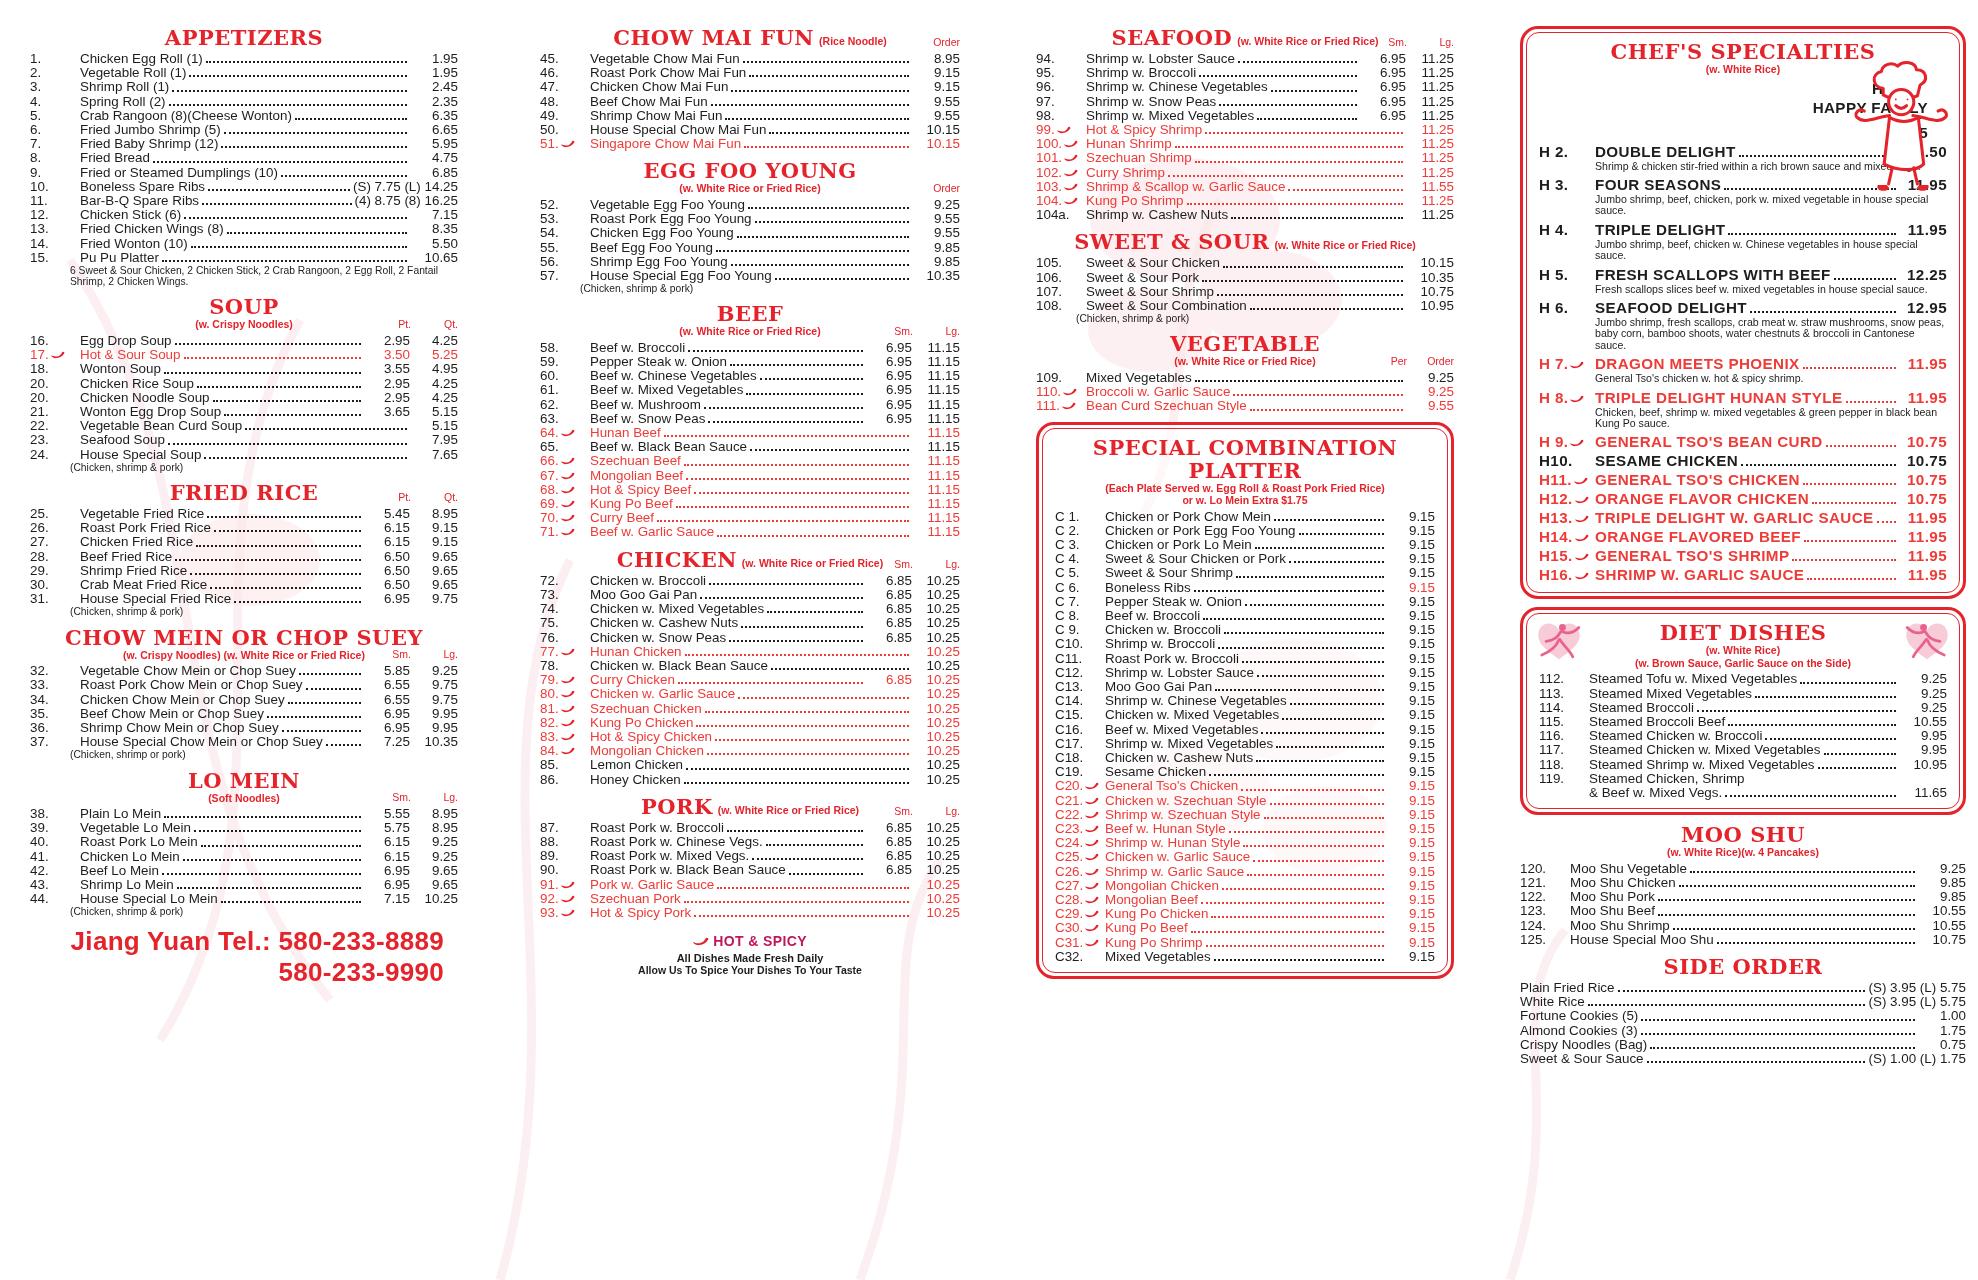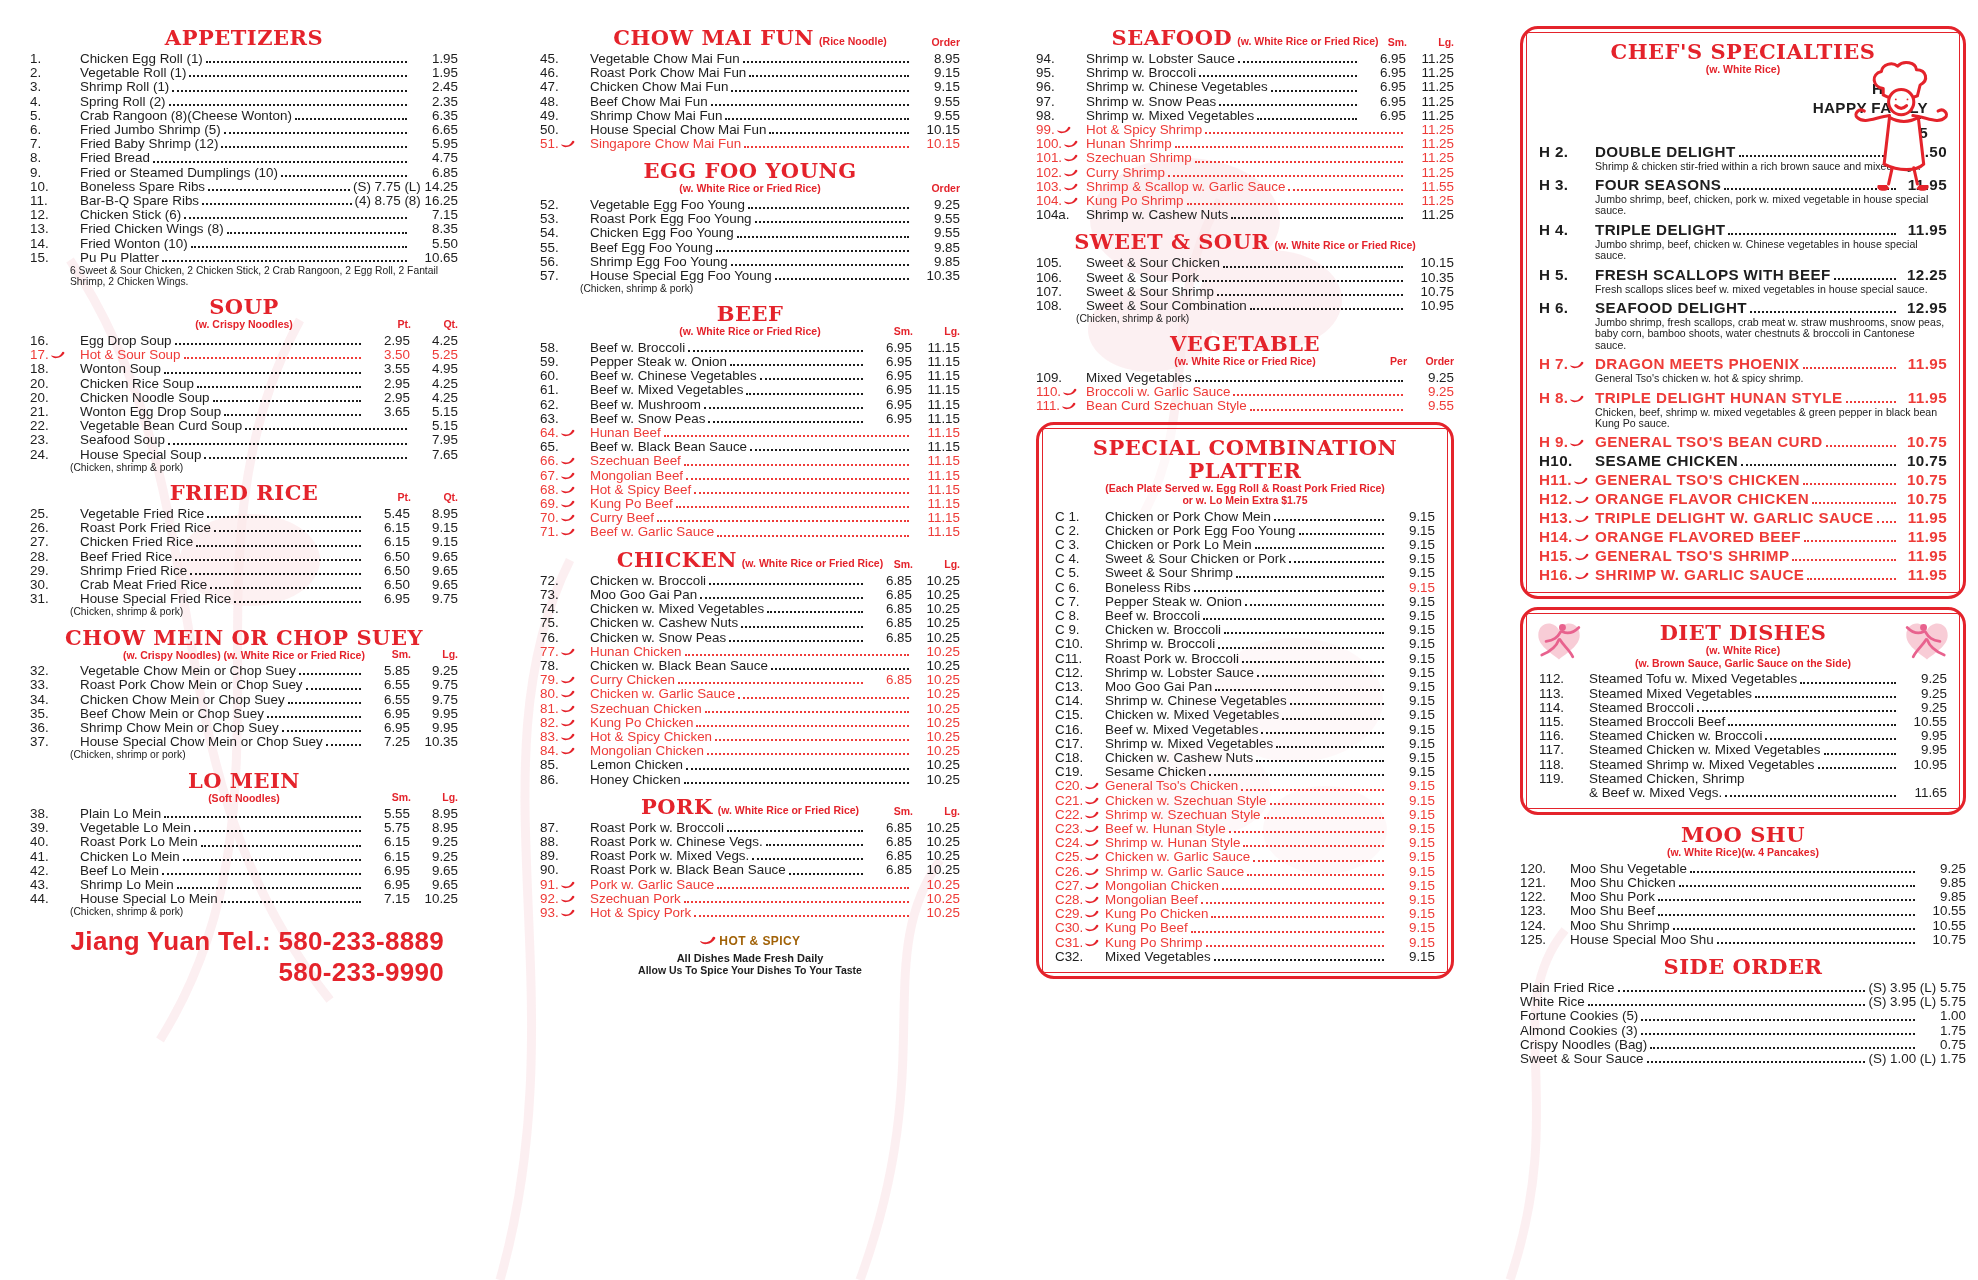--- a/index.html
+++ b/index.html
@@ -6,48 +6,48 @@
     font-family:"Liberation Sans",sans-serif;color:#1d1d1d;}
   .page{position:relative;width:1978px;height:1280px;}
   svg.wm{position:absolute;left:0;top:0;pointer-events:none;}
   .col{position:absolute;top:26px;}
   .section{margin-bottom:8px;position:relative;}
   .sec-head{position:relative;text-align:center;margin-bottom:3px;}
   .sec-title{font-family:"DejaVu Serif",serif;font-weight:700;color:#e4232b;font-size:21px;
     letter-spacing:.5px;line-height:23px;}
   .note-inline{font-size:10.5px;font-weight:700;color:#e4232b;margin-left:5px;}
   .sec-note{font-size:10.5px;font-weight:700;color:#e4232b;line-height:12.5px;}
-  .pcols{position:absolute;right:0;bottom:1px;display:flex;color:#e4232b;font-size:10.5px;font-weight:700;justify-content:flex-end;}
+  .pcols{position:absolute;right:0;bottom:1px;display:flex;color:#e4232b;font-size:10.5px;font-weight:400;justify-content:flex-end;}
   .pcols span{width:47px;text-align:right;}
   .item{display:flex;align-items:flex-end;font-size:13.4px;line-height:14.2px;}
   .item.red{color:#ee3b38;}
   .num{width:50px;flex:none;white-space:nowrap;}
   .name{white-space:nowrap;}
   .dots{flex:1;min-width:6px;border-bottom:2px dotted currentColor;margin:0 3px 3px 3px;}
   .p1{flex:none;width:46px;text-align:right;}
   .p2{flex:none;min-width:48px;text-align:right;white-space:nowrap;}
   .p2.pred{color:#ee3b38;}
   .desc{margin-left:40px;font-size:10.3px;line-height:11.2px;color:#1d1d1d;margin-bottom:1px;}
   .cont{margin-left:50px;}
   .redbox{border:3px solid #e4232b;border-radius:18px;padding:3px;background:rgba(255,255,255,.55);}
-  .redbox-inner{border:1.6px solid #e4232b;border-radius:3px;padding:7px 12px 8px;position:relative;}
+  .redbox-inner{border:1.6px solid #e4232b;border-radius:13px;padding:7px 12px 8px;position:relative;}
   
   .hitem{font-weight:700;font-size:15.2px;line-height:19px;letter-spacing:.4px;}
   .hitem .num{width:56px;}
   .hitem .dots{border-bottom-width:2.2px;margin-bottom:4px;}
   .hdesc{margin-left:56px;font-size:10.6px;line-height:11.4px;margin-bottom:3px;}
   .chef{position:absolute;top:24px;right:2px;}
   .dancer{position:absolute;top:4px;}
   .dancer.left{left:6px;}
   .dancer.right{right:6px;transform:scaleX(-1);}
   
   .phone{margin-top:4px;width:414px;text-align:right;color:#e4232b;font-weight:700;
     font-size:26px;line-height:31px;letter-spacing:.3px;}
   .spicy-note{margin-top:12px;text-align:center;}
-  .sn-title{color:#a16207;font-weight:700;font-size:12px;line-height:18px;letter-spacing:.4px;}
+  .sn-title{color:#be185d;font-weight:700;font-size:14px;line-height:18px;letter-spacing:.4px;}
   .sn-line1{font-size:11px;font-weight:700;margin-top:2px;text-align:center;}
   .sn-line2{font-size:10.5px;font-weight:700;}
   .chili{margin-left:2px;}
 </style>
 </head>
 <body>
 
 <div class="page">
 
   <svg class="wm" width="1978" height="1280">

